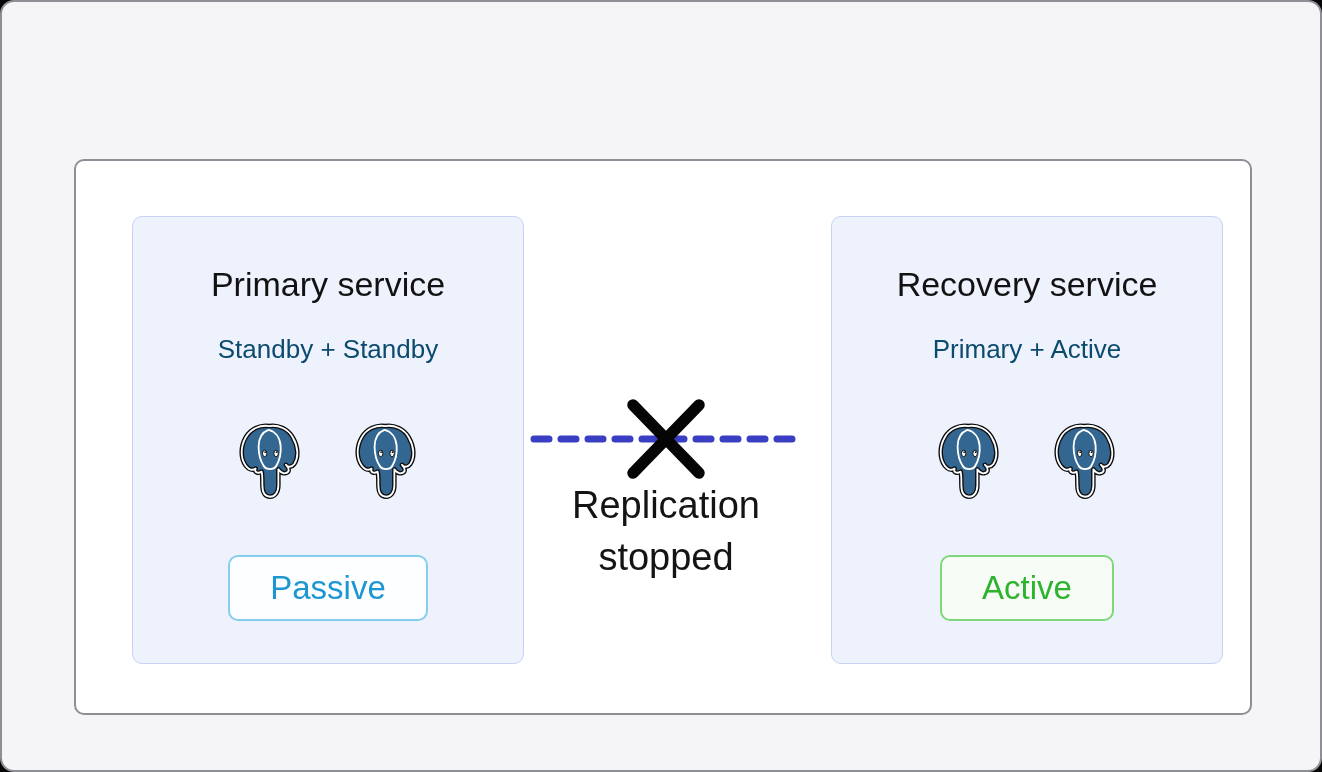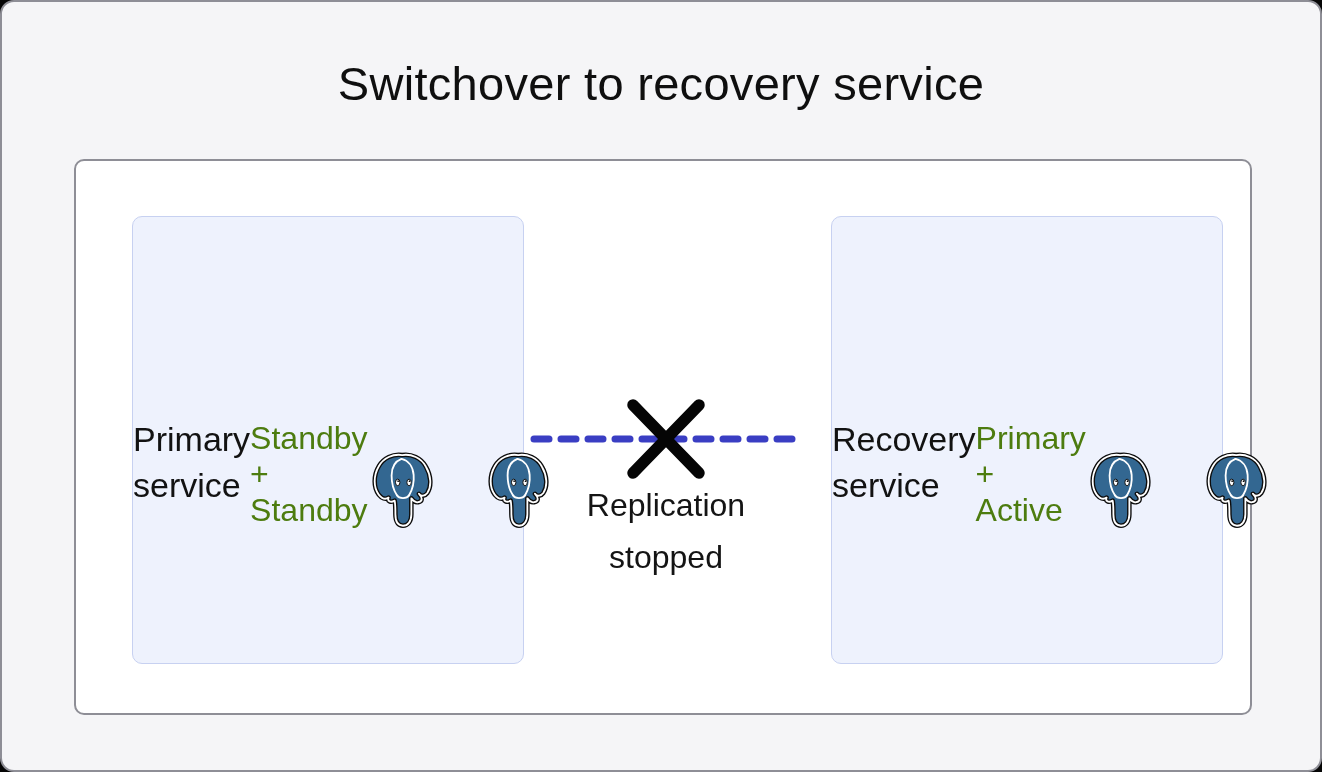--- a/index.html
+++ b/index.html
@@ -27,32 +27,32 @@
     width: 1178px; height: 556px;
     background: var(--panel-bg, #ffffff);
     border: 2px solid var(--panel-border, #8e8e96);
     border-radius: 10px;
   }
   .card {
     position: absolute; top: 55px; width: 392px; height: 448px;
     background: var(--card-bg, #eef2fd);
     border: 1.5px solid var(--card-border, #c7d1f1);
     border-radius: 10px;
-    display: flex; flex-direction: row; align-items: center;
+    display: flex; flex-direction: column; align-items: center;
     padding-top: 44px;
   }
   .card.left  { left: 56px; }
   .card.right { left: 755px; }
   .card-title {
     margin: 0; font-size: 34px; font-weight: 500; line-height: 46px;
     color: #121212;
   }
   .card-subtitle {
-    margin: 24px 0 0 0; font-size: 32px; font-weight: 400; line-height: 36px;
-    color: #4d7c0f;
+    margin: 24px 0 0 0; font-size: 26px; font-weight: 400; line-height: 36px;
+    color: #0c4a6e;
   }
   .node-row { margin-top: 56px; display: flex; gap: 46px; height: 76px; }
   .pg-icon { width: 70px; height: 76px; display: inline-block; }
   .pg-icon svg { width: 100%; height: 100%; display: block; }
   .status-badge {
     margin-top: 56px; height: 66px;
     display: inline-flex; align-items: center; justify-content: center;
     padding: 0 40px; border-radius: 10px;
     font-size: 33px; font-weight: 400;
     border: 2px solid transparent;
@@ -66,21 +66,21 @@
     color: var(--active-text, #2db32d);
     border-color: var(--active-border, #7ed87a);
     background: var(--active-bg, #f7fdf6);
   }
   .connector-svg {
     position: absolute; left: 450px; top: 228px;
     width: 290px; height: 100px;
   }
   .connector-label {
     position: absolute; left: 470px; top: 318px; width: 240px;
-    text-align: center; font-size: 32px; line-height: 52px;
+    text-align: center; font-size: 38px; line-height: 52px;
     color: #141414;
   }
   .defs-holder { position: absolute; width: 0; height: 0; overflow: hidden; }
 </style>
 </head>
 <body>
 
 <svg class="defs-holder" aria-hidden="true">
   <defs>
     <symbol id="pg-elephant" viewBox="0 0 90 100">
@@ -92,39 +92,39 @@
       <ellipse cx="38" cy="40" rx="2.9" ry="4.3" fill="#ffffff" stroke="#0d0d0d" stroke-width="1.3"></ellipse>
       <ellipse cx="53" cy="40" rx="2.9" ry="4.3" fill="#ffffff" stroke="#0d0d0d" stroke-width="1.3"></ellipse>
       <circle cx="38.6" cy="38.4" r="1.1" fill="#0d0d0d"></circle>
       <circle cx="53.6" cy="38.4" r="1.1" fill="#0d0d0d"></circle>
     </symbol>
   </defs>
 </svg>
 
 <div class="stage">
 
-  <h1 class="diagram-title">Switchover to recovery service</h1>
 
   <div class="panel">
 
     <section class="card left">
       <h2 class="card-title">Primary service</h2>
       <p class="card-subtitle">Standby + Standby</p>
       <div class="node-row">
         <span class="pg-icon">
           <svg viewBox="0 0 90 100">
               <use href="#pg-elephant"></use>
             </svg>
         </span>
         <span class="pg-icon">
           <svg viewBox="0 0 90 100">
               <use href="#pg-elephant"></use>
             </svg>
         </span>
       </div>
+      <div class="status-badge passive">Passive</div>
     </section>
 
     <svg class="connector-svg" viewBox="0 0 290 100">
       <line x1="8" y1="50" x2="273" y2="50" stroke="#3a3ec3" stroke-width="7" stroke-linecap="round" stroke-dasharray="15 12"></line>
       <g stroke="#050505" stroke-width="11.5" stroke-linecap="round">
         <line x1="107" y1="16" x2="173" y2="84"></line>
         <line x1="173" y1="16" x2="107" y2="84"></line>
       </g>
     </svg>
     <div class="connector-label">Replication stopped</div>
@@ -137,16 +137,17 @@
           <svg viewBox="0 0 90 100">
               <use href="#pg-elephant"></use>
             </svg>
         </span>
         <span class="pg-icon">
           <svg viewBox="0 0 90 100">
               <use href="#pg-elephant"></use>
             </svg>
         </span>
       </div>
+      <div class="status-badge active">Active</div>
     </section>
 
   </div>
 </div>
 
 </body></html>

